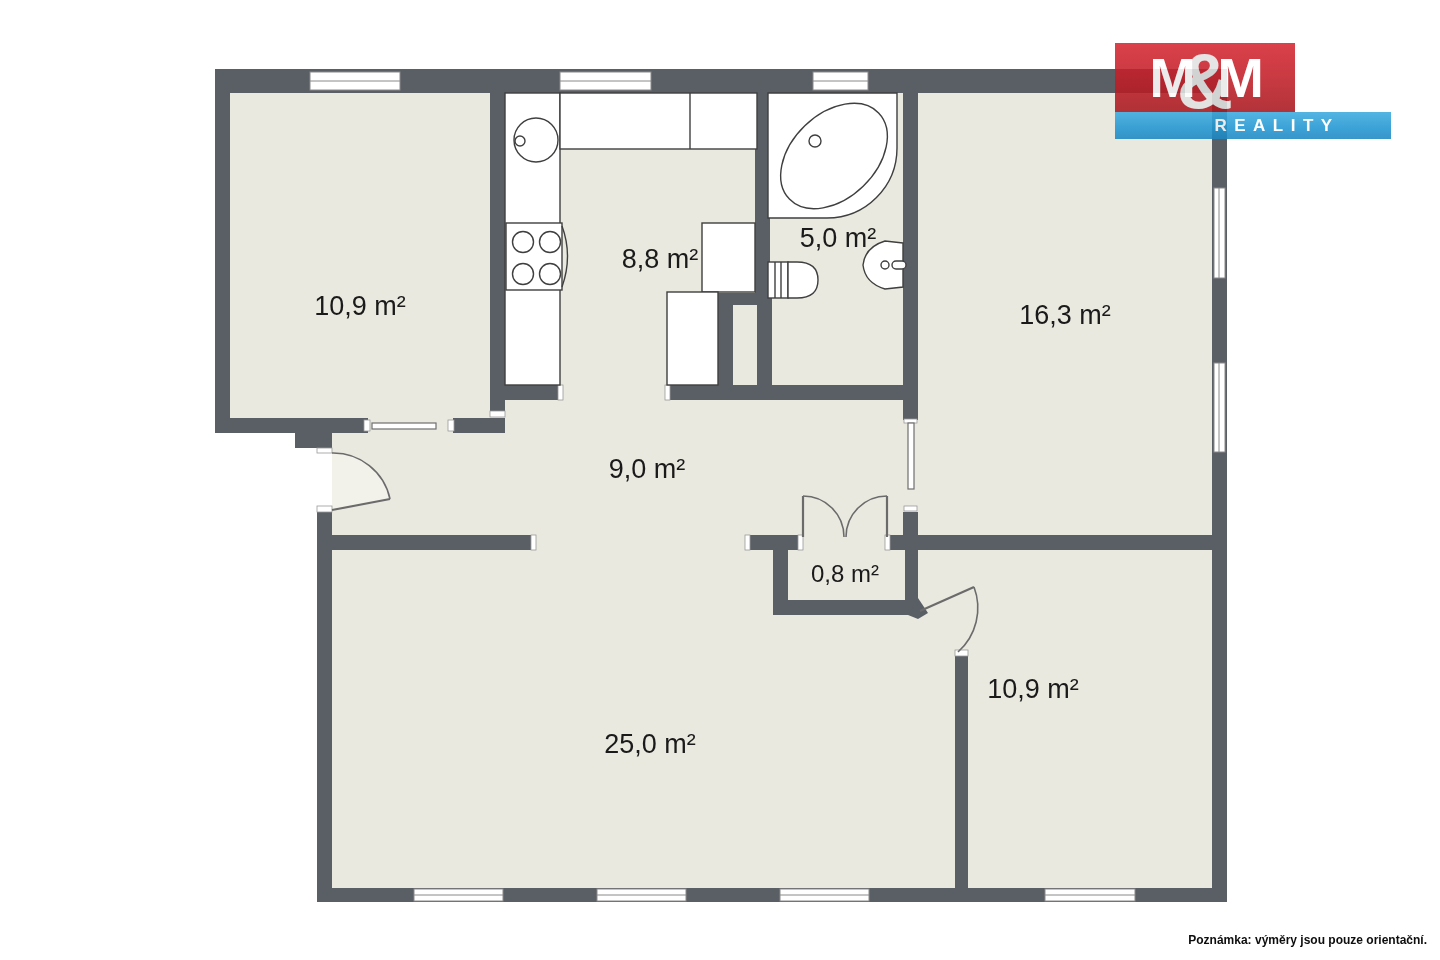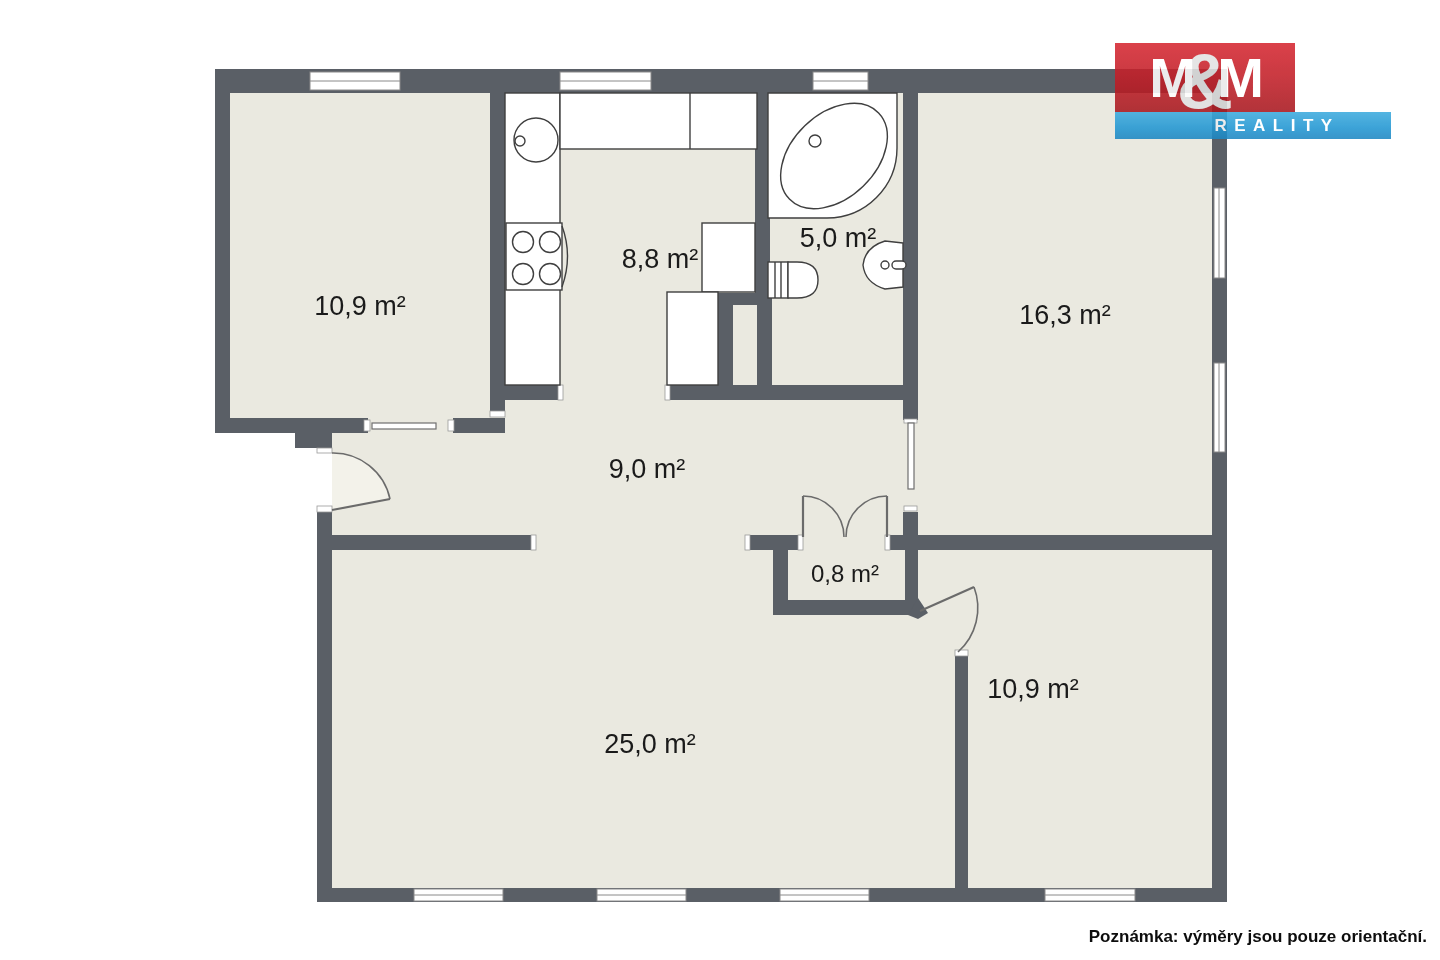--- a/index.html
+++ b/index.html
@@ -12,21 +12,21 @@
   #logo{position:absolute;left:1115px;top:43px;opacity:.88;}
   #logo .mm{width:180px;height:69px;background:linear-gradient(180deg,#d62731 0%,#c01e27 55%,#a8181f 100%);
             display:flex;align-items:center;justify-content:center;position:relative;}
   #logo .mm span{font-weight:900;line-height:1;}
   #logo .m{color:#ffffff;font-size:56px;position:relative;z-index:2;letter-spacing:-3px;}
   #logo .amp{color:#e2e2e2;font-size:78px;margin:0 -16px;position:relative;z-index:1;top:3px;}
   #logo .reality{width:232px;height:27px;background:linear-gradient(180deg,#3dabde 0%,#2196d2 60%,#1d87c2 100%);
             color:#ffffff;font-weight:700;font-size:17px;letter-spacing:7.5px;
             display:flex;align-items:center;justify-content:center;text-indent:4px;padding-left:44px;}
   
-  #note{position:absolute;right:13px;bottom:13px;font-size:17px;font-weight:700;color:#0d0d0d;}
+  #note{position:absolute;right:13px;bottom:13px;font-size:12px;font-weight:700;color:#0d0d0d;}
 </style>
 </head>
 <body>
 
 <div id="stage">
 
   <svg id="plan" width="1440" height="960" viewBox="0 0 1440 960">
 
     <g>
       <polygon points="228,92 1212,92 1212,888 332,888 332,433 228,433" fill="#eae9e0"></polygon>

